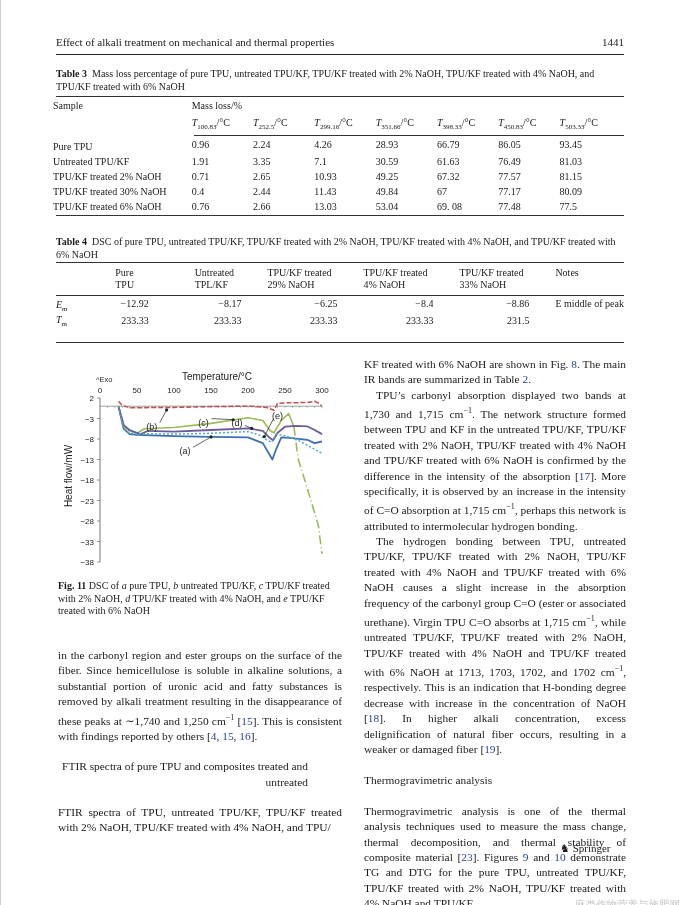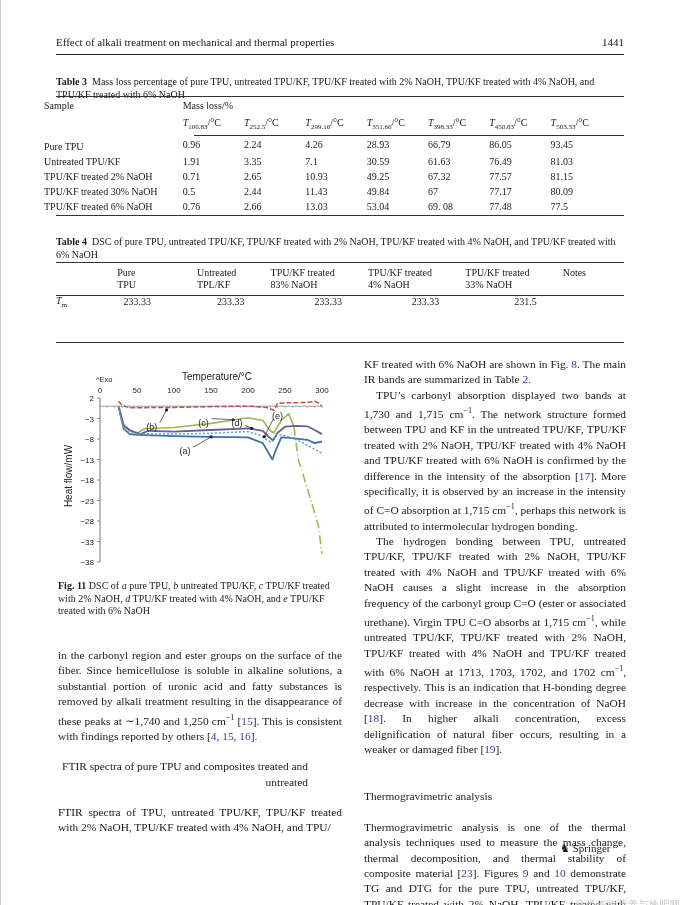--- a/index.html
+++ b/index.html
@@ -5,27 +5,27 @@
   html, body { margin: 0; padding: 0; background: #ffffff; }
   body { width: 680px; height: 905px; position: relative; overflow: hidden;
          font-family: "Liberation Serif", "DejaVu Serif", serif; color: #1a1a1a; }
   .abs { position: absolute; }
   .running-head { left: 56px; top: 36px; width: 568px; height: 16px; font-size: 11px; }
   .running-head .pg { position: absolute; right: 0; top: 0; }
   .head-rule { left: 56px; top: 54px; width: 568px; border-top: 1.6px solid #222; }
 
   .caption { font-size: 10px; line-height: 12.5px; }
   .caption b { font-weight: bold; }
-  .t3-caption { left: 56px; top: 76px; width: 568px; }
+  .t3-caption { left: 56px; top: 68px; width: 568px; }
   .rule { position: absolute; left: 56px; width: 568px; border-top: 1px solid #333; }
   .rule.thick { border-top: 1.6px solid #333; }
 
   table.dt { position: absolute; border-collapse: collapse; font-size: 10px; }
   table.dt td { padding: 0; height: 15px; vertical-align: middle; white-space: nowrap; }
-  .t3 { left: 44px; top: 98px; width: 568px; }
+  .t3 { left: 53px; top: 98px; width: 568px; }
   .t3 td.c0 { width: 138px; }
   .t3 td.cn { width: 61px; }
   .t3 .hdr2 td { height: 22px; }
   .t3 i, .t4 i { font-style: italic; }
   sub { font-size: 7px; }
 
   .t4-caption { left: 56px; top: 236px; width: 568px; }
   .t4 { left: 56px; top: 264px; width: 568px; }
   .t4 .hrow td { height: 30px; line-height: 12px; vertical-align: middle; }
   .t4 td.num { text-align: right; padding-right: 20px; }
@@ -105,21 +105,21 @@
         <td class="cn">0.71</td>
         <td class="cn">2.65</td>
         <td class="cn">10.93</td>
         <td class="cn">49.25</td>
         <td class="cn">67.32</td>
         <td class="cn">77.57</td>
         <td class="cn">81.15</td>
       </tr>
       <tr>
         <td class="c0">TPU/KF treated 30% NaOH</td>
-        <td class="cn">0.5</td>
+        <td class="cn">0.4</td>
         <td class="cn">2.44</td>
         <td class="cn">11.43</td>
         <td class="cn">49.84</td>
         <td class="cn">67</td>
         <td class="cn">77.17</td>
         <td class="cn">80.09</td>
       </tr>
       <tr>
         <td class="c0">TPU/KF treated 6% NaOH</td>
         <td class="cn">0.76</td>
@@ -147,37 +147,46 @@
   <td style="width: 80px; padding-left: 4px;">
           <div>Pure</div>
           <div>TPU</div>
         </td>
         <td style="width: 74px; padding-left: 0px;">
           <div>Untreated</div>
           <div>TPL/KF</div>
         </td>
         <td style="width: 98px; padding-left: 0px;">
           <div>TPU/KF treated</div>
-          <div>83% NaOH</div>
+          <div>29% NaOH</div>
         </td>
         <td style="width: 98px; padding-left: 0px;">
           <div>TPU/KF treated</div>
           <div>4% NaOH</div>
         </td>
         <td style="width: 98px; padding-left: 0px;">
           <div>TPU/KF treated</div>
           <div>33% NaOH</div>
         </td>
         <td style="width: 62px; padding-left: 0px;">
           <div>Notes</div>
           <div>&nbsp;</div>
         </td>
       </tr>
   </tbody>
     <tbody id="t4-body">
+      <tr>
+        <td style="padding-top: 4px;"><i>E</i><sub>m</sub></td>
+        <td class="num" style="padding-right: 46px;">−12.92</td>
+        <td class="num" style="padding-right: 26px;">−8.17</td>
+        <td class="num" style="padding-right: 26px;">−6.25</td>
+        <td class="num" style="padding-right: 26px;">−8.4</td>
+        <td class="num" style="padding-right: 26px;">−8.86</td>
+        <td>E middle of peak</td>
+      </tr>
       <tr>
         <td><i>T</i><sub>m</sub></td>
         <td class="num" style="padding-right: 46px;">233.33</td>
         <td class="num" style="padding-right: 26px;">233.33</td>
         <td class="num" style="padding-right: 26px;">233.33</td>
         <td class="num" style="padding-right: 26px;">233.33</td>
         <td class="num" style="padding-right: 26px;">231.5</td>
         <td></td>
       </tr>
     </tbody>
@@ -281,21 +290,21 @@
 <div class="col left-col">
   <p id="lc-p1"><span>in the carbonyl region and ester groups on the surface of the fiber. Since hemicellulose is soluble in alkaline solutions, a substantial portion of uronic acid and fatty substances is removed by alkali treatment resulting in the disappearance of these peaks at ∼1,740 and 1,250 cm</span><sup style="font-size: 8px;">−1</sup><span> [</span><span class="ref">15</span><span>]. This is consistent with findings reported by others [</span><span class="ref">4</span><span>, </span><span class="ref">15</span><span>, </span><span class="ref">16</span><span>].</span></p>
   <p class="sec-head" style="margin-top:15px;text-align:right;width:250px">FTIR spectra of pure TPU and composites treated and untreated</p>
   <p style="margin-top:15px">FTIR spectra of TPU, untreated TPU/KF, TPU/KF treated with 2% NaOH, TPU/KF treated with 4% NaOH, and TPU/</p>
 </div>
 
 <div class="col right-col">
   <p id="rc-p1"><span>KF treated with 6% NaOH are shown in Fig. </span><span class="ref">8</span><span>. The main IR bands are summarized in Table </span><span class="ref">2</span><span>.</span></p>
   <p id="rc-p2" class="ind"><span>TPU’s carbonyl absorption displayed two bands at 1,730 and 1,715 cm</span><sup style="font-size: 8px;">−1</sup><span>. The network structure formed between TPU and KF in the untreated TPU/KF, TPU/KF treated with 2% NaOH, TPU/KF treated with 4% NaOH and TPU/KF treated with 6% NaOH is confirmed by the difference in the intensity of the absorption [</span><span class="ref">17</span><span>]. More specifically, it is observed by an increase in the intensity of C=O absorption at 1,715 cm</span><sup style="font-size: 8px;">−1</sup><span>, perhaps this network is attributed to intermolecular hydrogen bonding.</span></p>
   <p id="rc-p3" class="ind"><span>The hydrogen bonding between TPU, untreated TPU/KF, TPU/KF treated with 2% NaOH, TPU/KF treated with 4% NaOH and TPU/KF treated with 6% NaOH causes a slight increase in the absorption frequency of the carbonyl group C=O (ester or associated urethane). Virgin TPU C=O absorbs at 1,715 cm</span><sup style="font-size: 8px;">−1</sup><span>, while untreated TPU/KF, TPU/KF treated with 2% NaOH, TPU/KF treated with 4% NaOH and TPU/KF treated with 6% NaOH at 1713, 1703, 1702, and 1702 cm</span><sup style="font-size: 8px;">−1</sup><span>, respectively. This is an indication that H-bonding degree decrease with increase in the concentration of NaOH [</span><span class="ref">18</span><span>]. In higher alkali concentration, excess delignification of natural fiber occurs, resulting in a weaker or damaged fiber [</span><span class="ref">19</span><span>].</span></p>
-  <p class="sec-head" style="margin-top:32px">Thermogravimetric analysis</p>
+  <p class="sec-head" style="margin-top:16px">Thermogravimetric analysis</p>
   <p id="rc-p4" style="margin-top:15px"><span>Thermogravimetric analysis is one of the thermal analysis techniques used to measure the mass change, thermal decomposition, and thermal stability of composite material [</span><span class="ref">23</span><span>]. Figures </span><span class="ref">9</span><span> and </span><span class="ref">10</span><span> demonstrate TG and DTG for the pure TPU, untreated TPU/KF, TPU/KF treated with 2% NaOH, TPU/KF treated with 4% NaOH and TPU/KF</span></p>
 </div>
 
 <div class="abs springer">
   <span>♞</span>
   <span>Springer</span>
 </div>
 <div class="abs watermark">
   <div>麻类作物营养与施肥网</div>
   <div>www.fibercrops.com</div>

